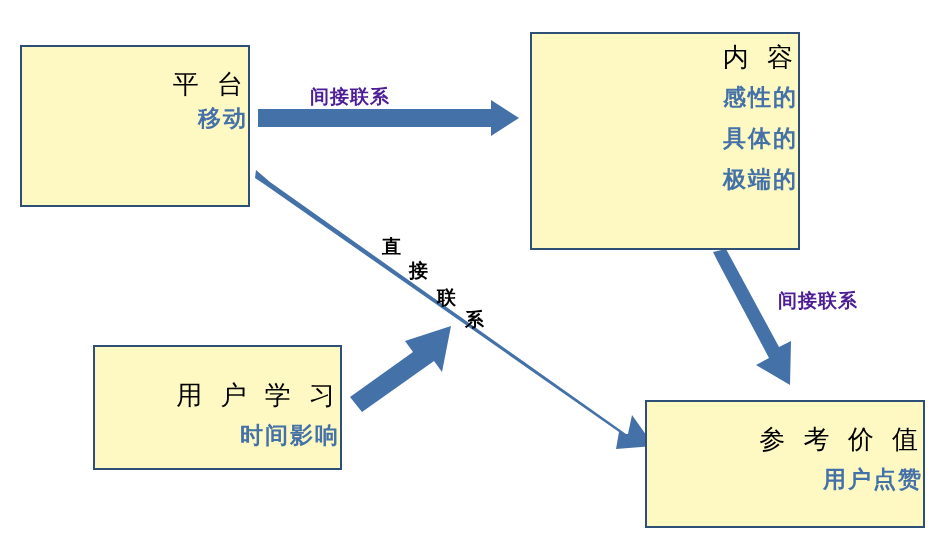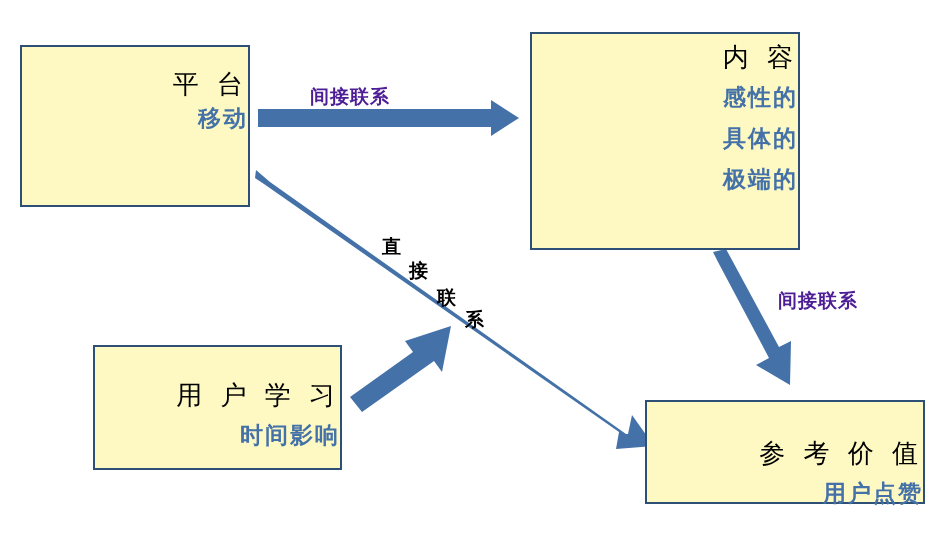--- a/index.html
+++ b/index.html
@@ -42,21 +42,21 @@
     font-weight: bold;
     color: #4472a8;
     letter-spacing: 2px;
     line-height: 1.45;
     white-space: nowrap;
   }
   
   #node-platform      { left: 20px;  top: 45px;  width: 230px; height: 162px; padding-top: 22px; }
   #node-content       { left: 530px; top: 32px;  width: 270px; height: 218px; padding-top: 8px; }
   #node-user-learning { left: 93px;  top: 345px; width: 249px; height: 125px; padding-top: 33px; }
-  #node-reference     { left: 645px; top: 400px; width: 280px; height: 104px; padding-top: 36px; }
+  #node-reference     { left: 645px; top: 400px; width: 280px; height: 128px; padding-top: 22px; }
 
   #node-platform .node-sub      { margin-top: 2px; }
   #node-content .node-sub       { margin-top: 8px; }
   #node-user-learning .node-sub { margin-top: 10px; font-family: Liberation Mono, monospace; }
   #node-reference .node-sub     { margin-top: 8px; }
 
   
   #arrows {
     position: absolute;
     left: 0; top: 0;

